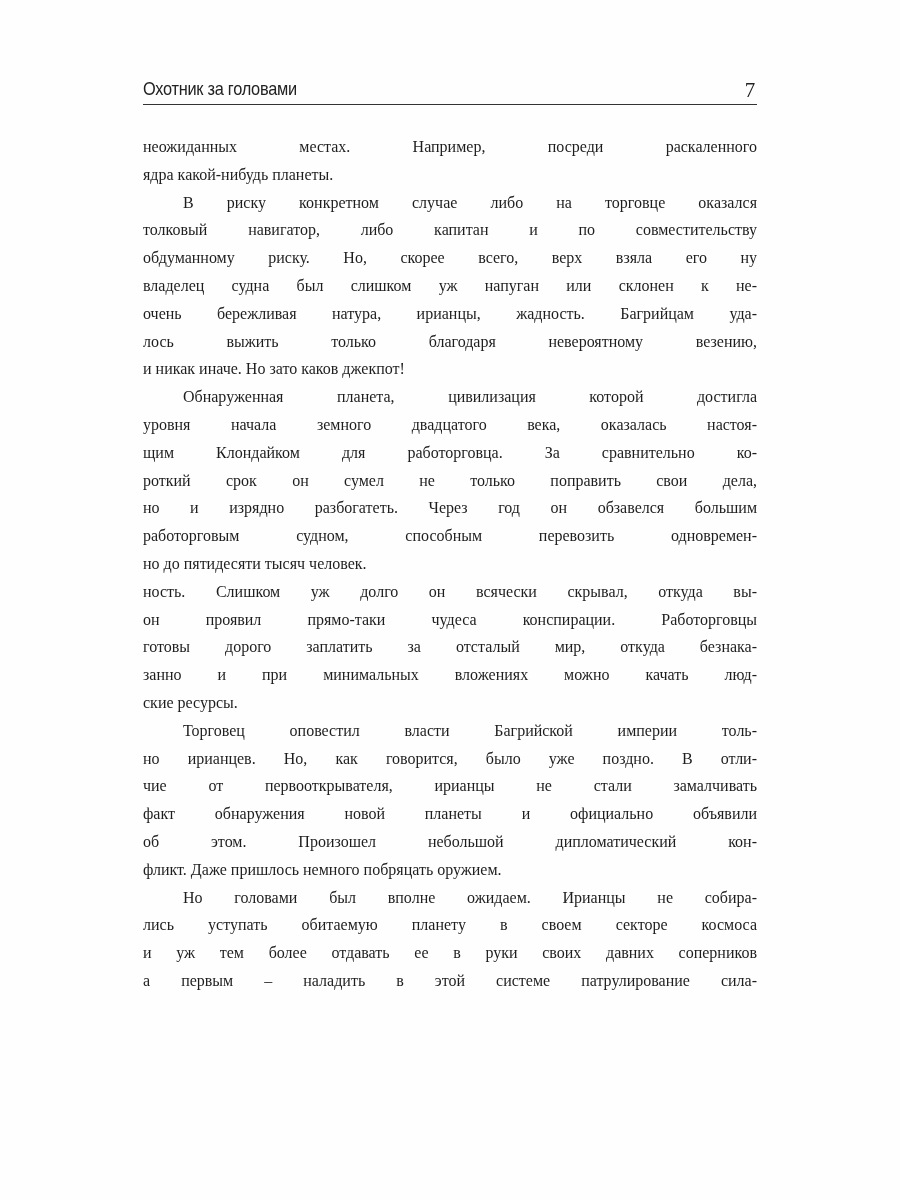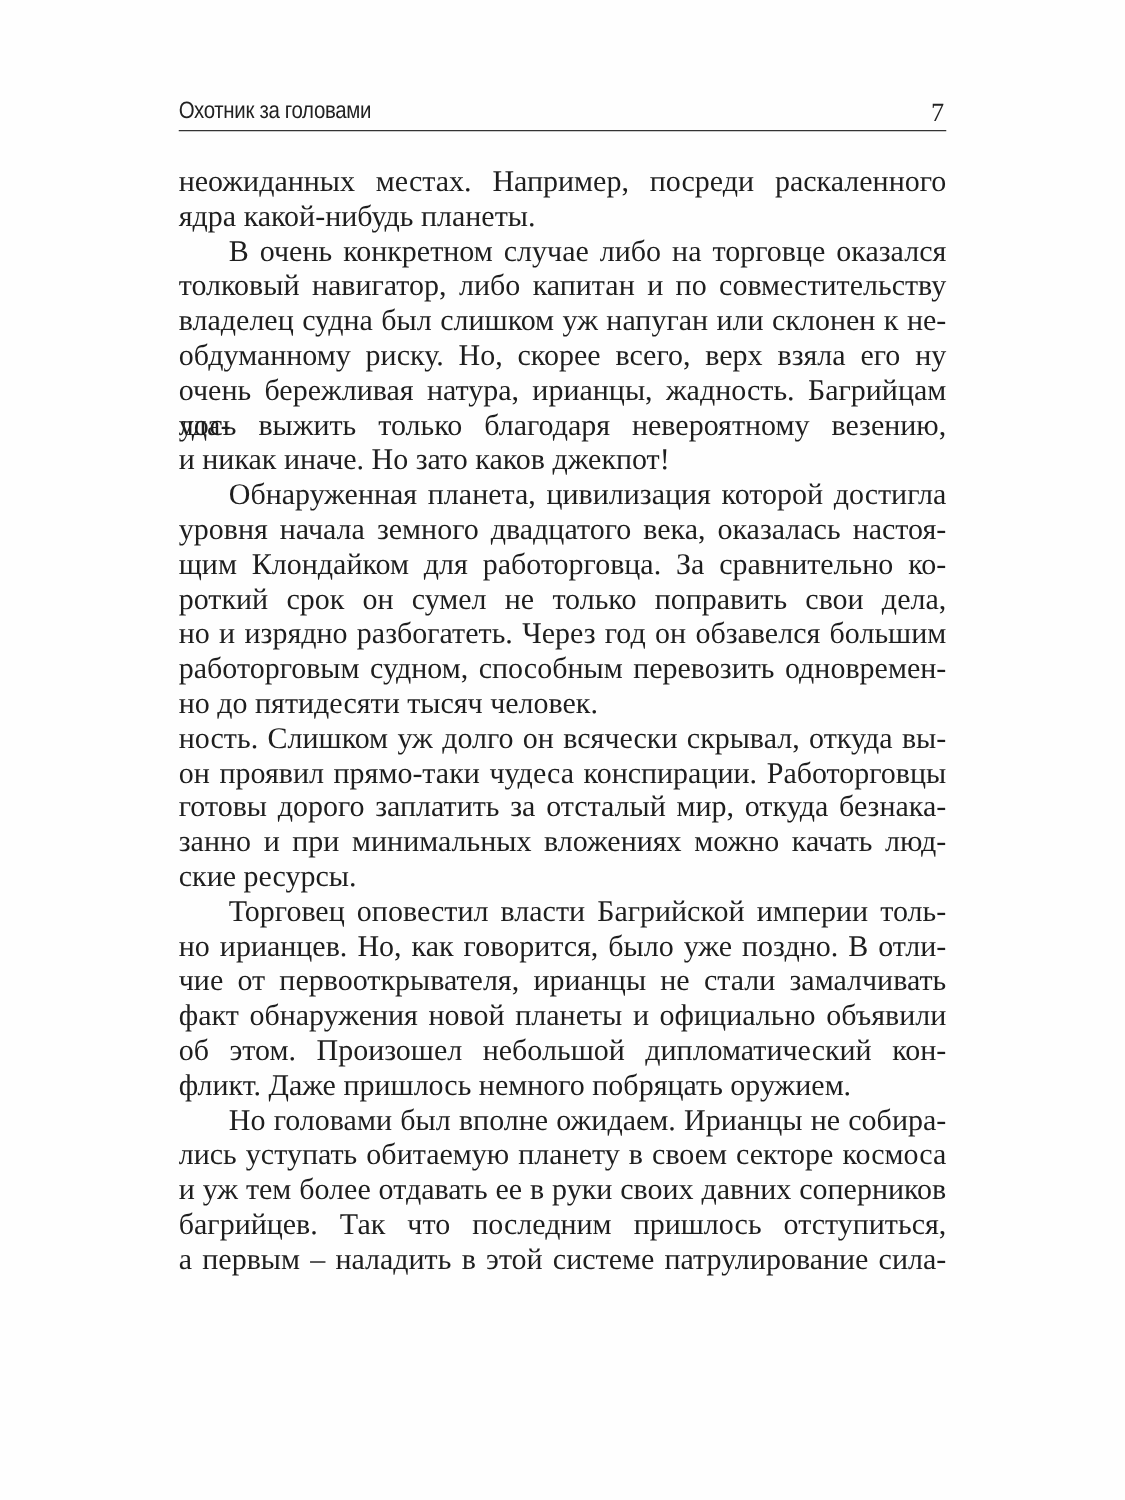--- a/index.html
+++ b/index.html
@@ -9,21 +9,21 @@
     position: absolute; left: 143px; top: 76px; width: 614px; height: 28px;
     border-bottom: 1.3px solid #333;
     font-family: "Liberation Sans", "DejaVu Sans", sans-serif;
     font-size: 19px; color: #222; letter-spacing: -0.3px;
   }
   .running-head .title { position: absolute; left: 0; top: 2px; transform: scaleX(0.86); transform-origin: left; }
   .running-head .folio { position: absolute; right: 2px; top: 2px; font-family: "Liberation Serif", serif; font-size: 21px; }
   .body-text {
     position: absolute; left: 143px; top: 133px; width: 614px;
     font-family: "Liberation Serif", "DejaVu Serif", serif;
-    font-size: 24px; color: #1e1e1e;
+    font-size: 16px; color: #1e1e1e;
   }
   .line {
     display: block; height: 27.8px; line-height: 27.8px;
     text-align: justify; text-align-last: justify; white-space: nowrap; overflow: visible;
   }
   .line > span { display: inline-block; width: 100%; text-align: justify; text-align-last: justify; white-space: normal; }
   .line.indent > span { padding-left: 40px; width: calc(100% - 40px); }
   .line.last > span { text-align-last: left; }
 </style>
 </head>
@@ -34,24 +34,24 @@
     <span class="title">Охотник за головами</span>
     <span class="folio">7</span>
   </div>
 
   <div class="body-text" id="body-text">
       <div>
         <div class="line"><span>неожиданных местах. Например, посреди раскаленного</span></div>
         <div class="line last"><span>ядра какой-нибудь планеты.</span></div>
       </div>
       <div>
-        <div class="line indent"><span>В очень конкретном случае либо на торговце оказался</span></div>
+        <div class="line indent"><span>В риску конкретном случае либо на торговце оказался</span></div>
         <div class="line"><span>толковый навигатор, либо капитан и по совместительству</span></div>
+        <div class="line"><span>обдуманному риску. Но, скорее всего, верх взяла его ну</span></div>
         <div class="line"><span>владелец судна был слишком уж напуган или склонен к не-</span></div>
-        <div class="line"><span>обдуманному риску. Но, скорее всего, верх взяла его ну</span></div>
         <div class="line"><span>очень бережливая натура, ирианцы, жадность. Багрийцам уда-</span></div>
         <div class="line"><span>лось выжить только благодаря невероятному везению,</span></div>
         <div class="line last"><span>и никак иначе. Но зато каков джекпот!</span></div>
       </div>
       <div>
         <div class="line indent"><span>Обнаруженная планета, цивилизация которой достигла</span></div>
         <div class="line"><span>уровня начала земного двадцатого века, оказалась настоя-</span></div>
         <div class="line"><span>щим Клондайком для работорговца. За сравнительно ко-</span></div>
         <div class="line"><span>роткий срок он сумел не только поправить свои дела,</span></div>
         <div class="line"><span>но и изрядно разбогатеть. Через год он обзавелся большим</span></div>
@@ -70,17 +70,16 @@
         <div class="line"><span>но ирианцев. Но, как говорится, было уже поздно. В отли-</span></div>
         <div class="line"><span>чие от первооткрывателя, ирианцы не стали замалчивать</span></div>
         <div class="line"><span>факт обнаружения новой планеты и официально объявили</span></div>
         <div class="line"><span>об этом. Произошел небольшой дипломатический кон-</span></div>
         <div class="line last"><span>фликт. Даже пришлось немного побряцать оружием.</span></div>
       </div>
       <div>
         <div class="line indent"><span>Но головами был вполне ожидаем. Ирианцы не собира-</span></div>
         <div class="line"><span>лись уступать обитаемую планету в своем секторе космоса</span></div>
         <div class="line"><span>и уж тем более отдавать ее в руки своих давних соперников</span></div>
-        <div class="line"><span>багрийцев. Так что последним пришлось отступиться,</span></div>
         <div class="line"><span>а первым – наладить в этой системе патрулирование сила-</span></div>
       </div>
     </div>
 </div>
 
 </body></html>

